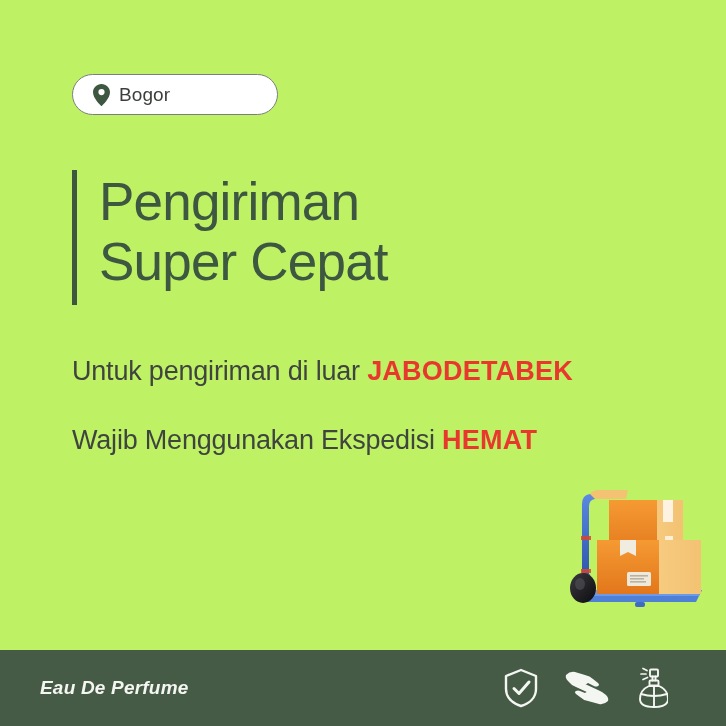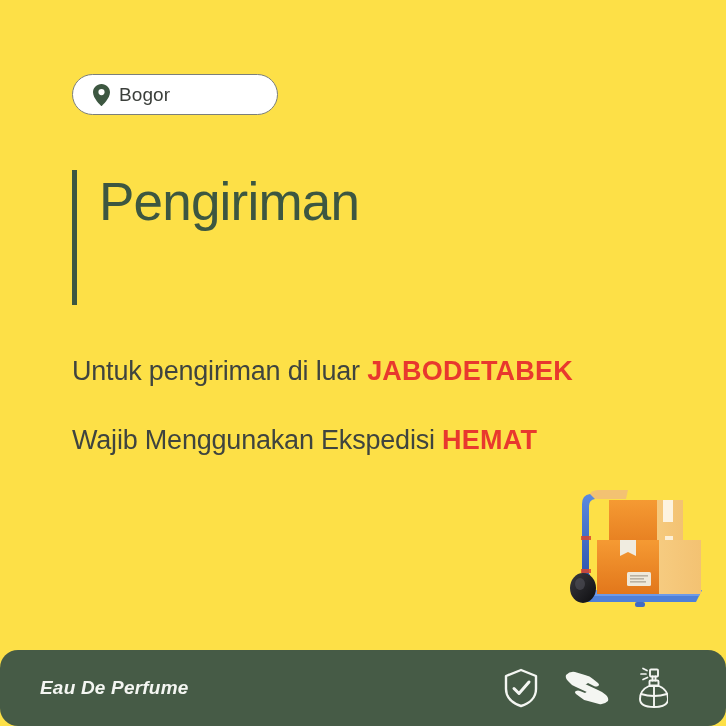--- a/index.html
+++ b/index.html
@@ -10,21 +10,21 @@
     width: 726px;
     height: 726px;
     background: #ffffff;
     font-family: "Liberation Sans", sans-serif;
     overflow: hidden;
   }
   .poster {
     position: relative;
     width: 726px;
     height: 726px;
-    background: #fde047;
+    background: #bef264;
     overflow: hidden;
   }
 
   
   .location-pill {
     position: absolute;
     left: 72px;
     top: 74px;
     width: 206px;
     height: 41px;
@@ -112,21 +112,20 @@
   
   .footer-bar {
     position: absolute;
     left: 0;
     bottom: 0;
     width: 726px;
     height: 76px;
     background: #465b46;
     display: flex;
     align-items: center;
-    border-radius: 18px;
   }
   .brand-name {
     position: absolute;
     left: 40px;
     font-size: 19px;
     font-weight: bold;
     font-style: italic;
     color: #f4f6f2;
     letter-spacing: .2px;
   }
@@ -151,20 +150,21 @@
         <circle cx="8.5" cy="8.1" r="3.1" fill="#ffffff"></circle>
       </svg>
     </span>
     <span class="location-label">Bogor</span>
   </div>
 
   <div class="headline-wrap">
     <div class="accent-bar"></div>
     <div class="headline">
       <span class="headline-line">Pengiriman</span>
+      <span class="headline-line">Super Cepat</span>
     </div>
   </div>
 
   <div class="body-copy">
     <div class="copy-line"><span>Untuk pengiriman di luar </span><span class="emph">JABODETABEK</span></div>
     <div class="copy-line"><span>Wajib Menggunakan Ekspedisi </span><span class="emph">HEMAT</span></div>
   </div>
 
   <div class="illustration">
     <svg viewBox="0 0 155 145" width="155" height="145" xmlns="http://www.w3.org/2000/svg">

